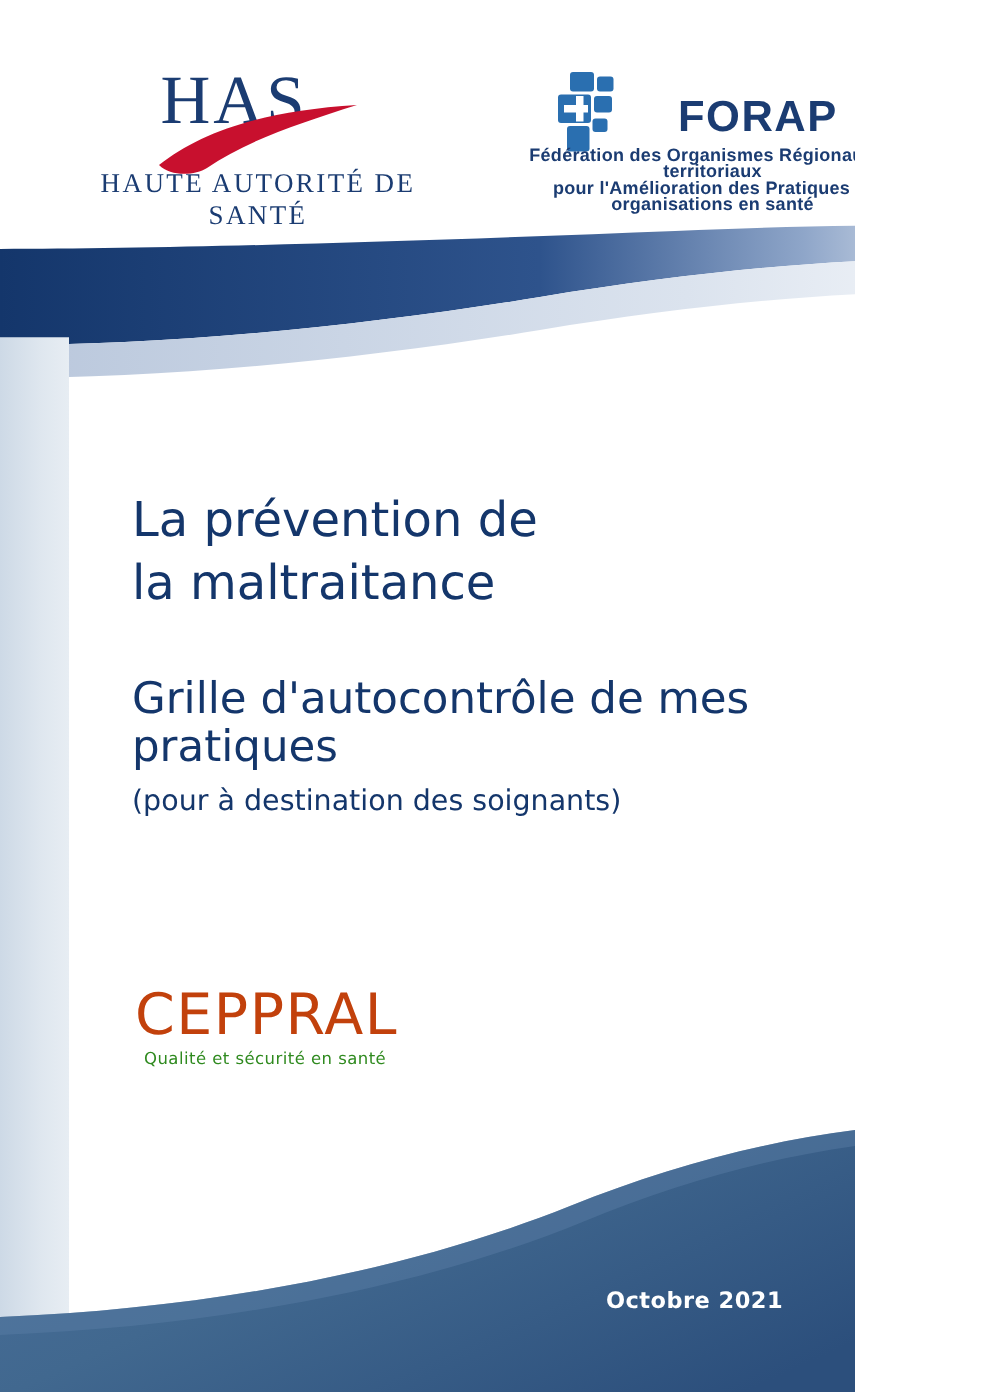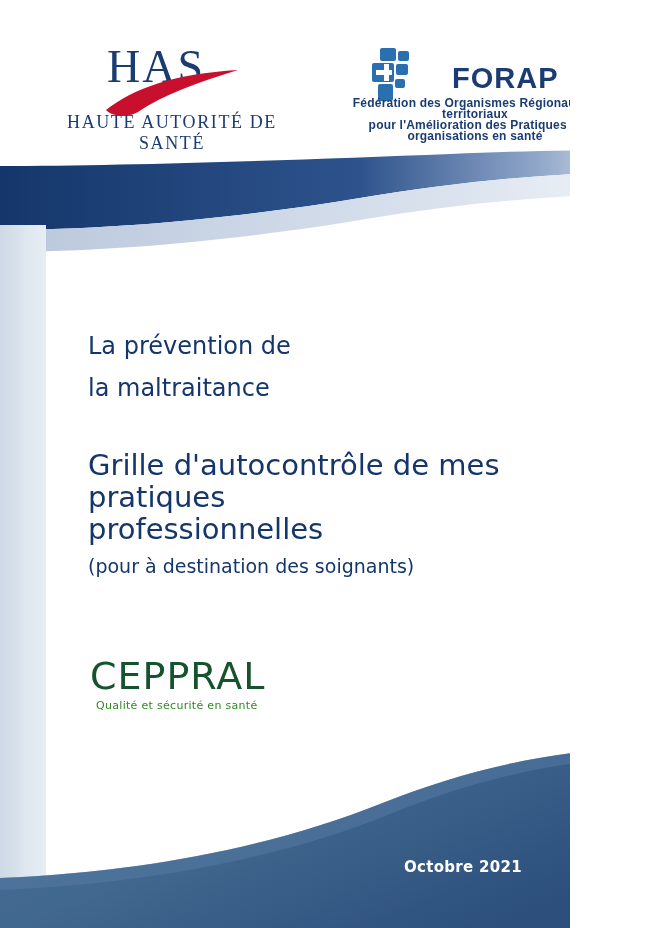--- a/index.html
+++ b/index.html
@@ -131,21 +131,21 @@
 
   
   .titles {
     position: absolute;
     left: 88px;
     top: 325px;
     width: 520px;
   }
   .main-title {
     font-family: "DejaVu Sans", sans-serif;
-    font-size: 24px;
+    font-size: 32px;
     line-height: 42px;
     color: #14366b;
     font-weight: 400;
     margin: 0;
   }
   .sub-title {
     margin-top: 40px;
     font-family: "DejaVu Sans", sans-serif;
     font-size: 29px;
     line-height: 32px;
@@ -165,21 +165,21 @@
   .ceppral {
     position: absolute;
     left: 90px;
     top: 655px;
     width: 300px;
   }
   .ceppral-word {
     font-family: "DejaVu Sans", sans-serif;
     font-size: 38px;
     letter-spacing: 1px;
-    color: #14532d;
+    color: #c2410c;
     font-weight: 400;
     line-height: 42px;
   }
   .ceppral-sub {
     margin-top: 2px;
     margin-left: 6px;
     font-family: "DejaVu Sans", sans-serif;
     font-size: 11px;
     color: #2f8a1f;
     letter-spacing: 0.3px;
@@ -261,21 +261,20 @@
     <div class="left-rail-inner"></div>
   </div>
 
   <div class="titles">
     <h1 class="main-title">
       <span>La prévention de</span><br>
       <span>la maltraitance</span>
     </h1>
     <div class="sub-title">
       <span>Grille d'autocontrôle de mes pratiques</span><br>
-      <span>professionnelles</span>
     </div>
     <div class="sub-note">(pour à destination des soignants)</div>
   </div>
 
   <div class="ceppral">
     <div class="ceppral-word">CEPPRAL</div>
     <div class="ceppral-sub">Qualité et sécurité en santé</div>
   </div>
 
   <svg class="footer-shape" viewBox="0 0 654 180" preserveAspectRatio="none">

